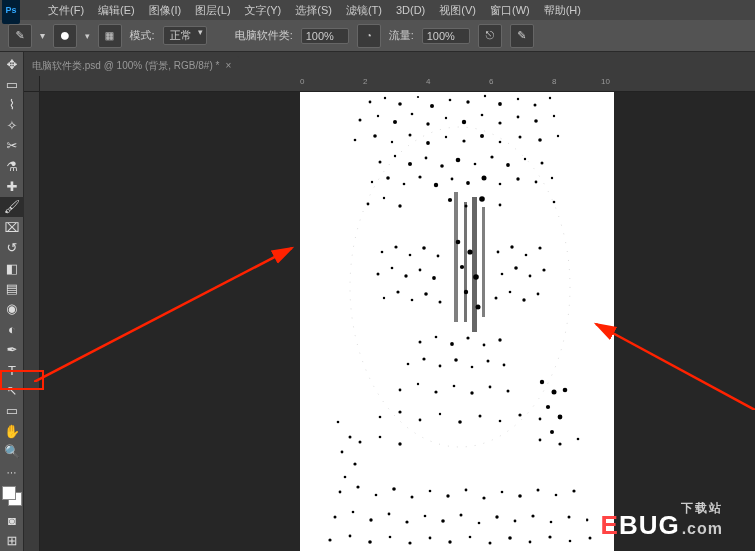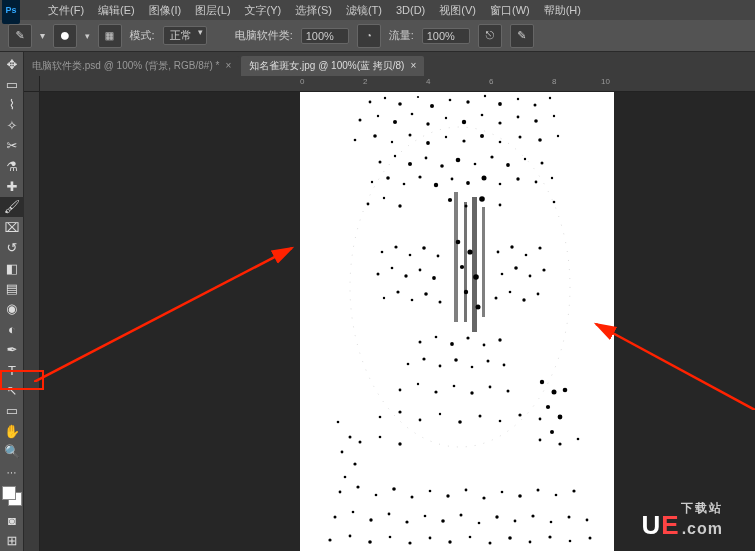--- a/index.html
+++ b/index.html
@@ -103,21 +103,20 @@
       <div class="swatch-bg"></div>
       <div class="swatch-fg"></div>
     </div>
     <div class="tool">◙</div>
     <div class="tool">⊞</div>
   </div>
 
   <div class="main-area">
     <div class="tabbar">
       <div class="tab inactive"><span>电脑软件类.psd @ 100% (背景, RGB/8#) *</span><span class="close">×</span></div>
-      <div class="tab"><span>知名雀斑女.jpg @ 100%(蓝 拷贝/8)</span><span class="close">×</span></div>
     </div>
     <div class="ruler-corner"></div>
     <div class="ruler-h">
       <span class="tick" style="left:260px">0</span>
       <span class="tick" style="left:323px">2</span>
       <span class="tick" style="left:386px">4</span>
       <span class="tick" style="left:449px">6</span>
       <span class="tick" style="left:512px">8</span>
       <span class="tick" style="left:561px">10</span>
     </div>
@@ -374,14 +373,15 @@
         <path d="M0,0 L9,3 L0,6 Z" fill="#f20"></path>
       </marker>
     </defs>
   <line x1="165" y1="90" x2="6" y2="4" stroke="#f20" stroke-width="2.5" marker-end="url(#ah2)"></line>
 </svg>
 
 <div class="watermark">
   <span class="sub">下载站</span>
   <span class="big">U</span>
   <span class="big" style="color:#f44">E</span>
+  <span class="big">BUG</span>
   <span class="dom">.com</span>
 </div>
 
 </body></html>

